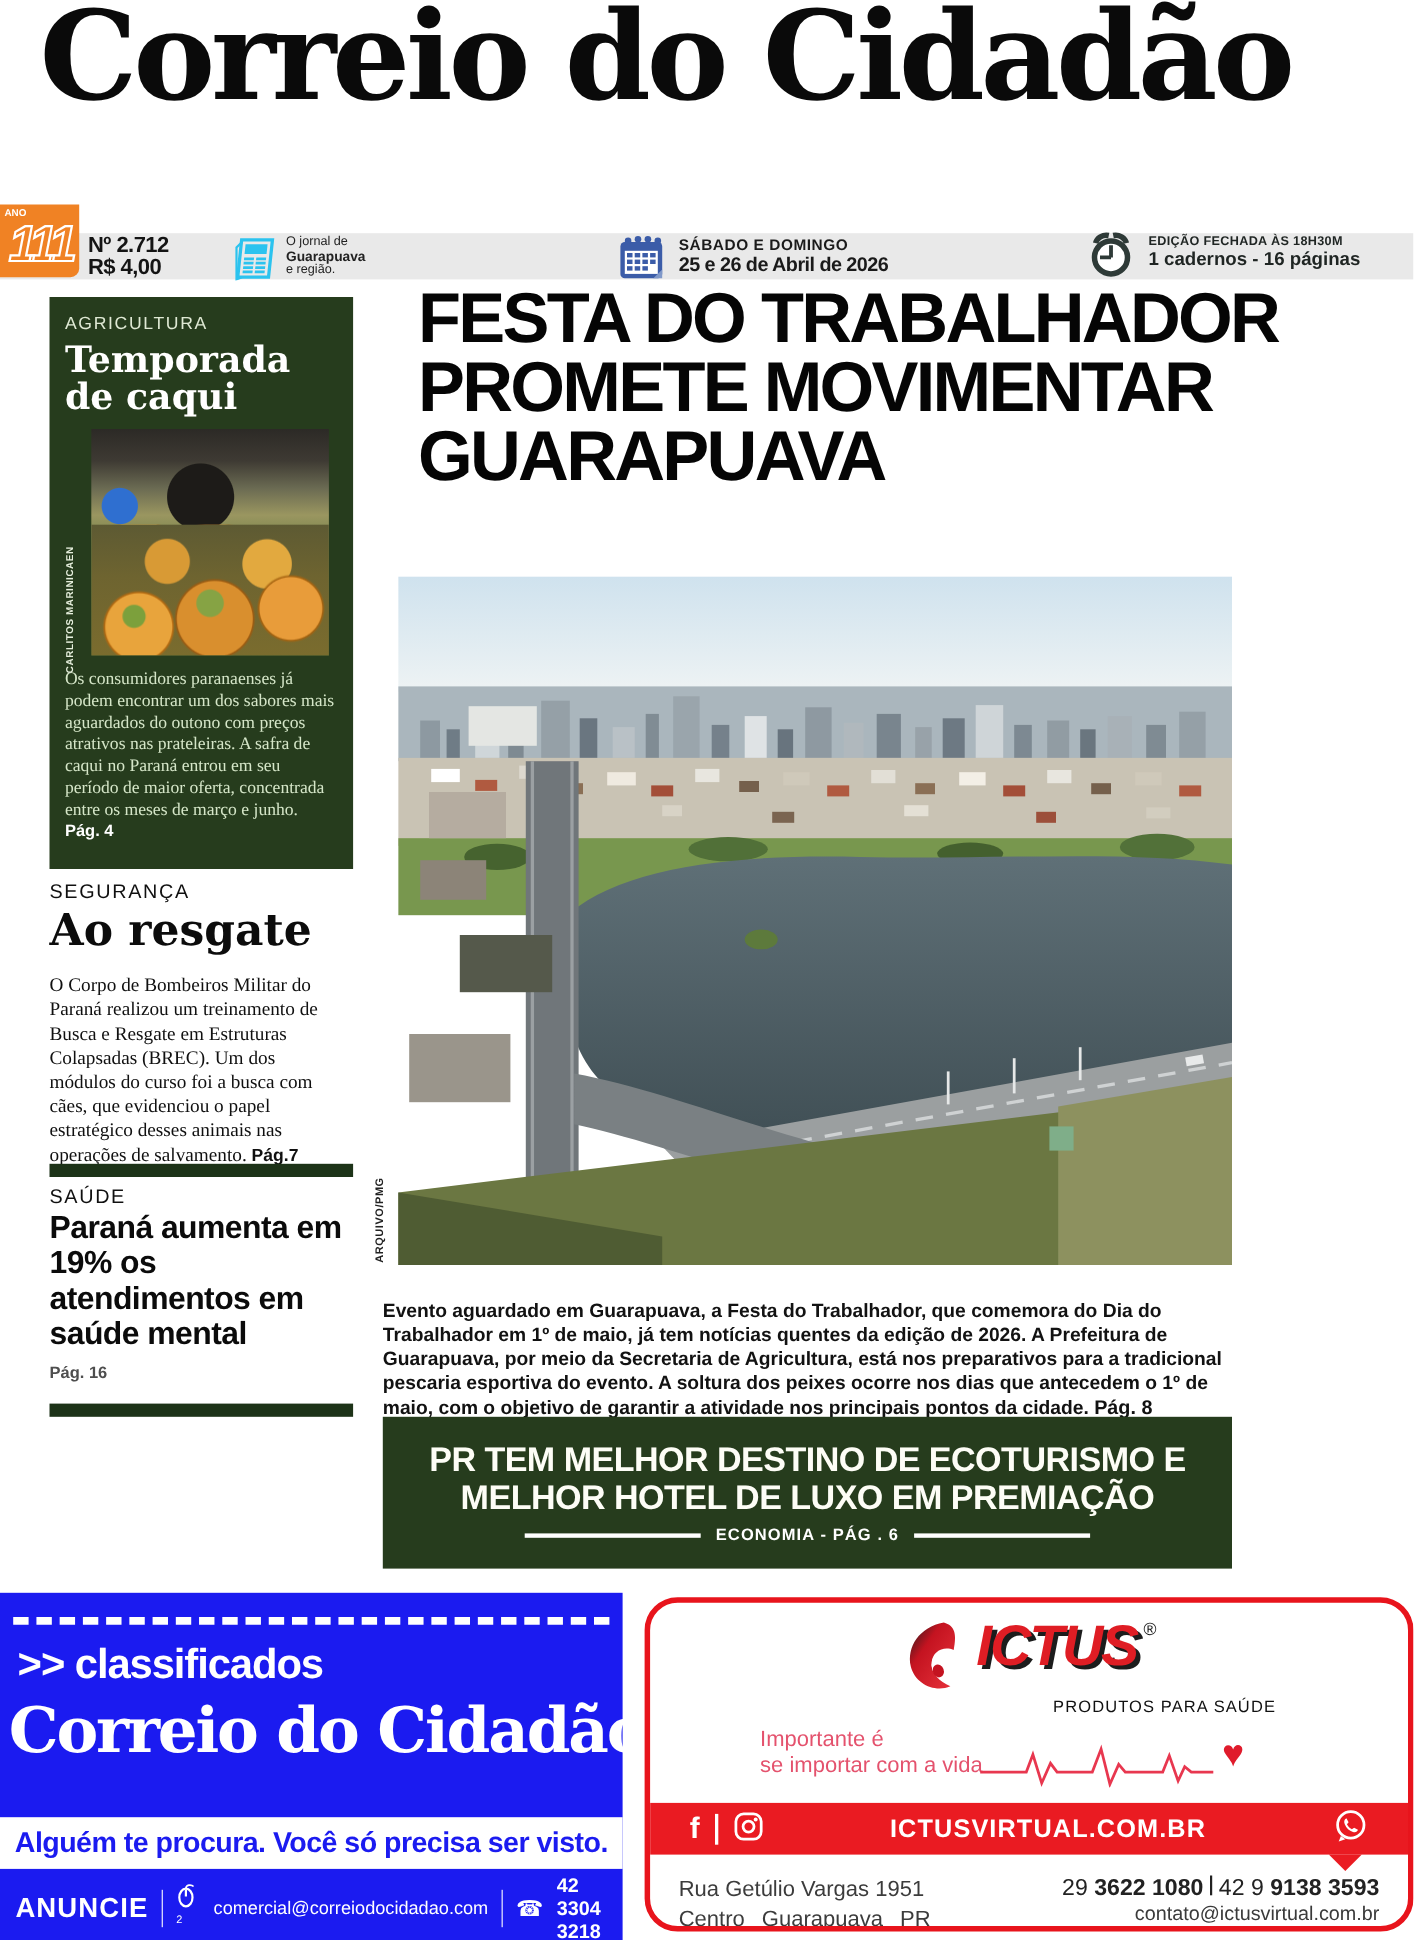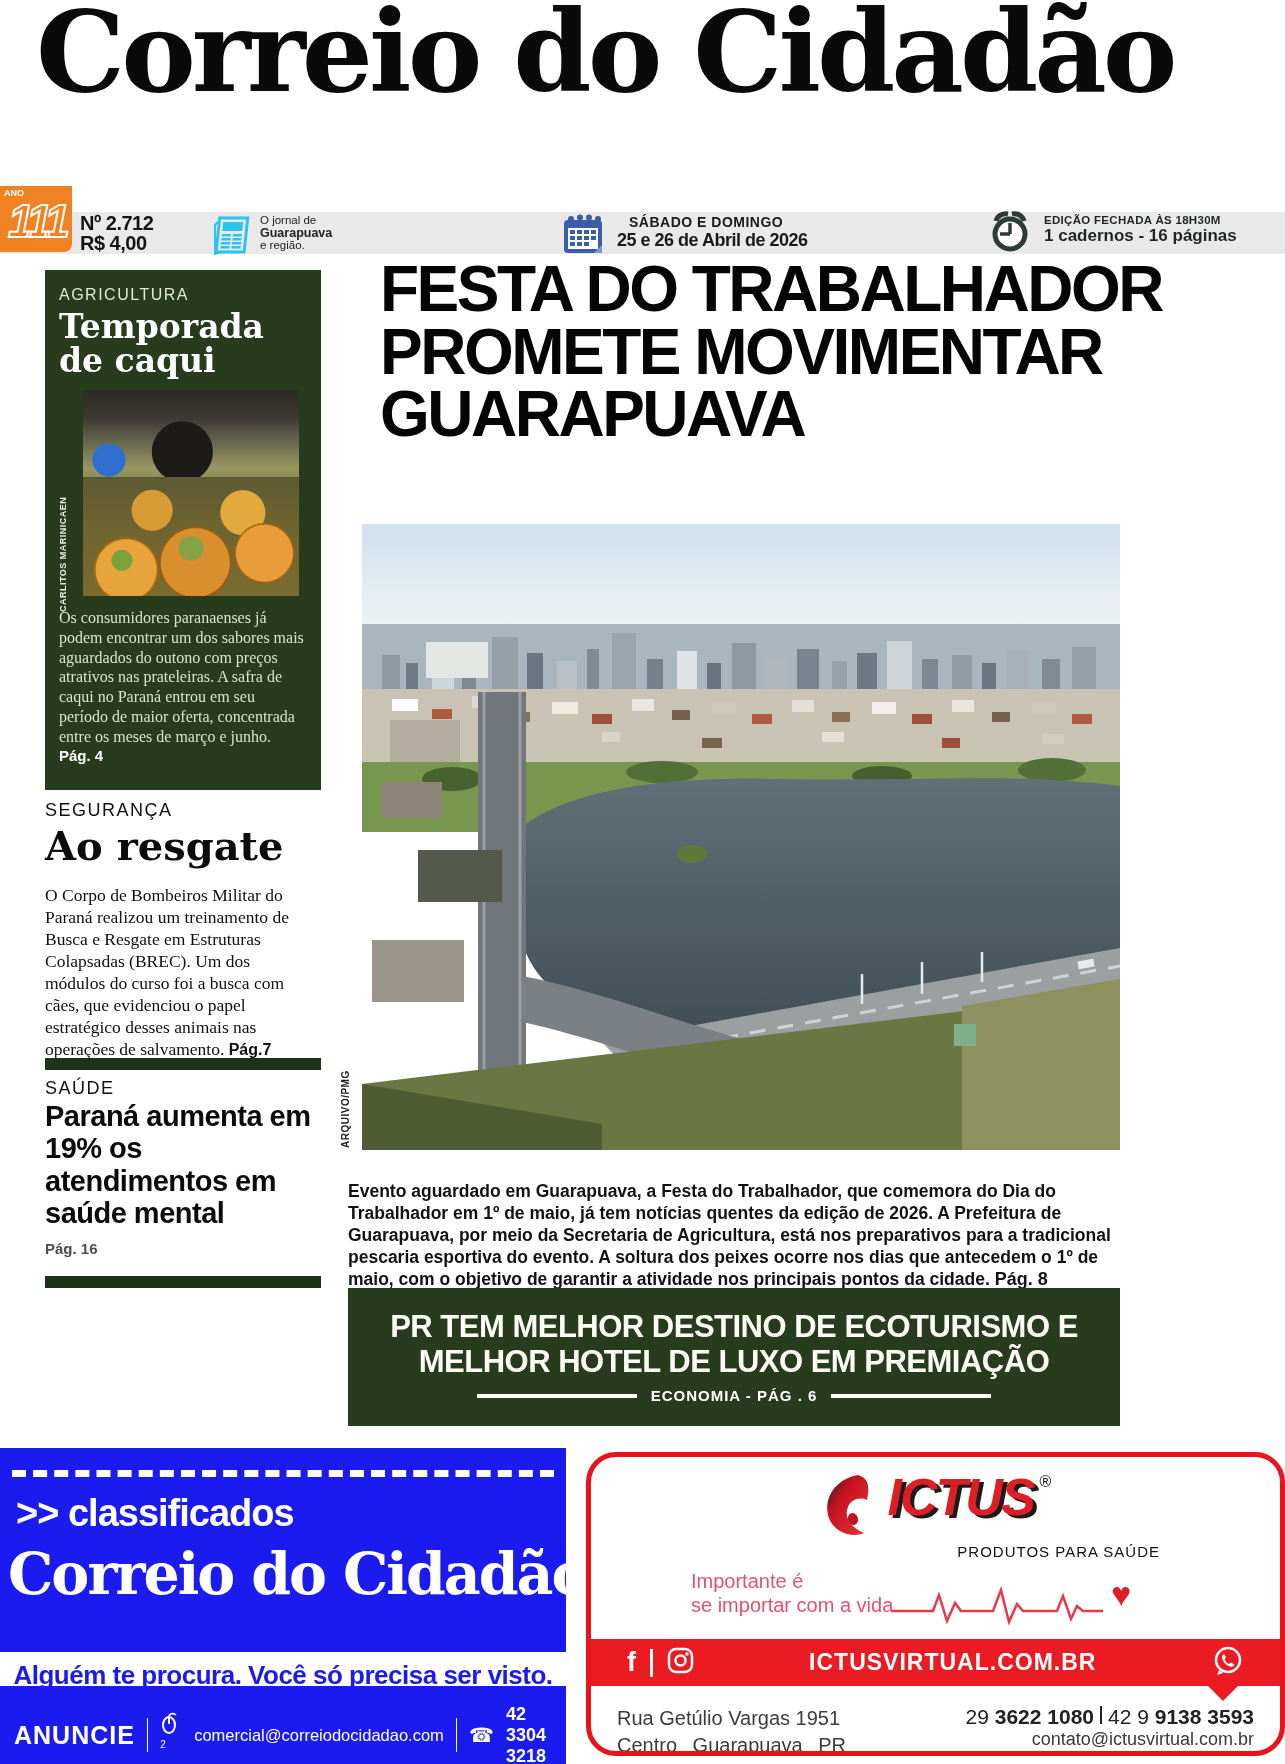--- a/index.html
+++ b/index.html
@@ -16,21 +16,21 @@
   #ano-badge .lbl{position:absolute;left:4px;top:2px;font-size:9px;font-weight:bold;color:#fff;}
   #ano-badge .num{position:absolute;left:8px;top:8px;font-size:46px;font-weight:900;font-style:italic;
     color:transparent;-webkit-text-stroke:2px #fff;letter-spacing:-4px;}
   @supports not (-webkit-text-stroke:1px #fff){#ano-badge .num{color:#fff;}}
   #issue-block{left:80px;top:213px;font-size:20px;font-weight:800;color:#141414;line-height:20px;letter-spacing:-0.5px;}
   #np-icon{left:212px;top:215px;}
   #tagline-block{left:260px;top:214px;font-size:11.5px;color:#222;line-height:12.5px;}
   #tagline-block .b{font-weight:bold;font-size:12.5px;}
   #cal-icon{left:560px;top:212px;}
   #date-block{left:617px;top:214px;color:#1a1a1a;}
-  #date-block .l1{font-size:14px;font-weight:bold;letter-spacing:0.5px;margin-left:12px;}
+  #date-block .l1{font-size:14px;font-weight:bold;letter-spacing:0.5px;}
   #date-block .l2{font-size:18px;font-weight:800;letter-spacing:-0.5px;}
   #clock-icon{left:986px;top:208px;}
   #edition-block{left:1044px;top:214px;color:#1f2523;}
   #edition-block .l1{font-size:11.5px;font-weight:bold;letter-spacing:0.3px;}
   #edition-block .l2{font-size:17px;font-weight:800;}
 
   
   .green{background:#263c1d;}
   #agri-box{left:45px;top:270px;width:276px;height:520px;padding:16px 14px;box-sizing:border-box;}
   #agri-box .kicker{font-size:16px;letter-spacing:1.5px;color:#dfe9d4;}
@@ -87,21 +87,21 @@
   #banner .foot{margin-top:8px;display:flex;align-items:center;gap:14px;color:#fff;}
   #banner .foot .line{width:160px;height:4px;background:#fff;}
   #banner .foot .txt{font-size:15px;font-weight:800;letter-spacing:1px;}
 
   
   #ad-blue{left:0;top:1448px;width:566px;height:316px;background:#1b1bf0;color:#fff;}
   #ad-blue .dash{position:absolute;left:12px;right:12px;top:22px;border-top:7px dashed #fff;}
   #ad-blue .kicker{position:absolute;left:16px;top:44px;font-size:38px;font-weight:800;letter-spacing:-1px;}
   #ad-blue .title{position:absolute;left:8px;top:92px;width:552px;font-family:"DejaVu Serif",serif;
     font-weight:bold;font-size:57px;letter-spacing:-2px;white-space:nowrap;}
-  #ad-blue .strip{position:absolute;left:0;top:204px;width:566px;height:34px;background:#fff;
+  #ad-blue .strip{position:absolute;left:0;top:204px;width:566px;height:47px;background:#fff;
     color:#1b1bf0;font-size:26px;font-weight:800;line-height:47px;text-align:center;letter-spacing:-0.5px;}
   #ad-blue .bottom{position:absolute;left:0;top:258px;width:566px;height:58px;display:flex;
     align-items:center;gap:12px;padding:0 14px;box-sizing:border-box;}
   #ad-blue .cta{font-size:25px;font-weight:900;letter-spacing:1px;}
   #ad-blue .vsep{width:3px;height:34px;background:#fff;}
   #ad-blue .email{font-size:16.5px;}
   #ad-blue .phone{font-size:18px;font-weight:bold;}
   #ad-blue .sup{font-size:10px;vertical-align:super;}
 
   

